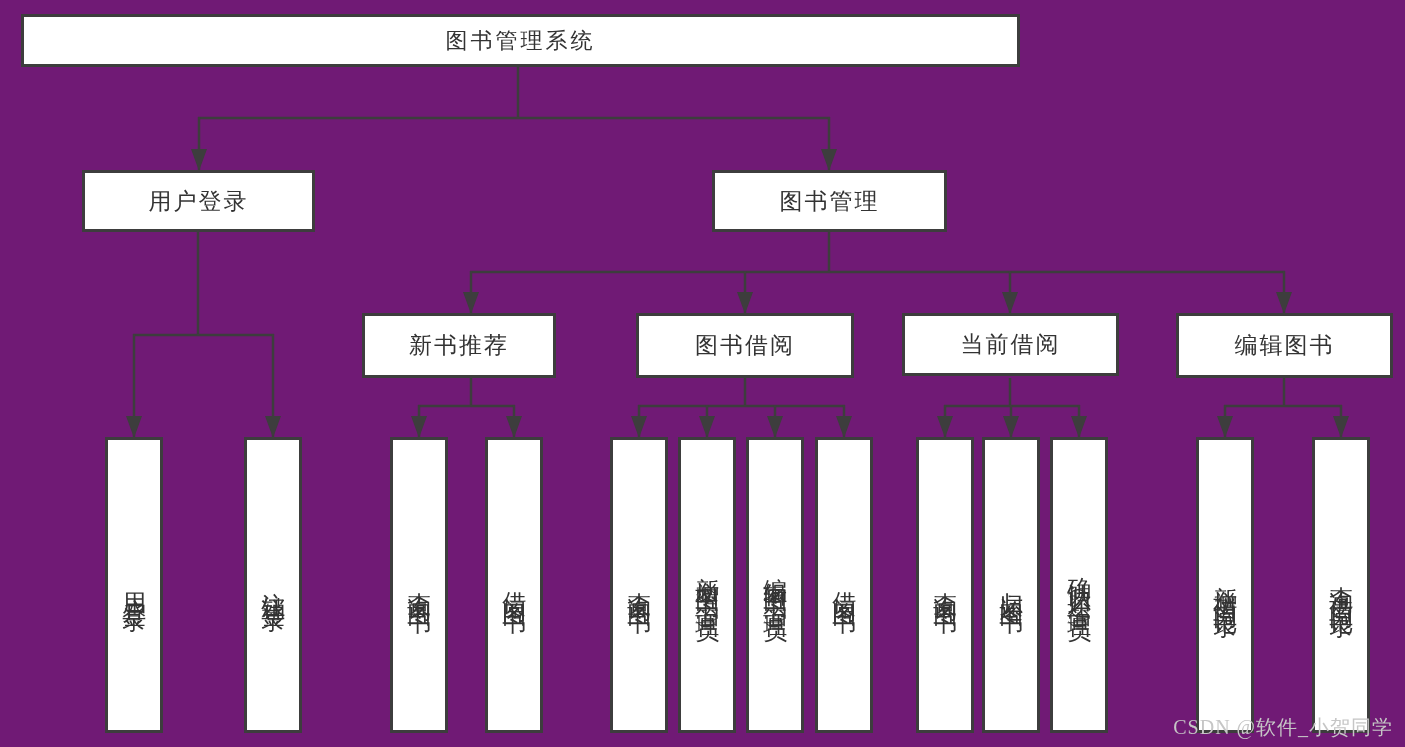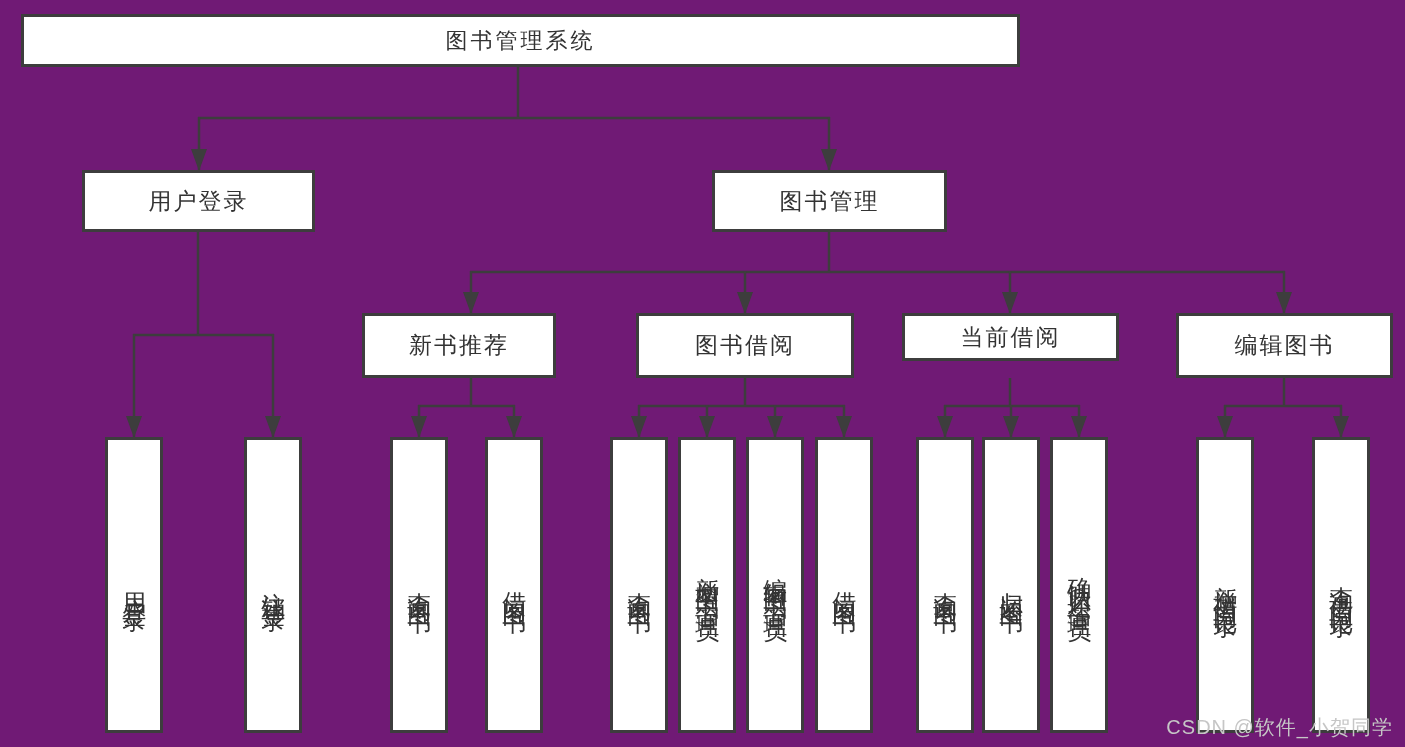--- a/index.html
+++ b/index.html
@@ -33,20 +33,21 @@
     line-height:1.1;
   }
   .watermark{
     position:absolute;
     right:12px;bottom:6px;
     z-index:5;
     font-size:20px;
     color:#c6c6c6;
     letter-spacing:1px;
     white-space:nowrap;
+    font-family:Liberation Serif, serif;
   }
 </style>
 </head>
 <body>
 
 <div class="stage">
 
   <svg class="connectors" width="1405" height="747" viewBox="0 0 1405 747">
     <defs>
       <marker id="arw" viewBox="0 0 22 16" refX="21" refY="8" markerWidth="22" markerHeight="16" markerUnits="userSpaceOnUse" orient="auto">
@@ -97,21 +98,21 @@
     </g>
   </svg>
 
   <div class="box h-box root-box" style="left:21px;top:14px;width:999px;height:53px">图书管理系统</div>
 
   <div class="box h-box" style="left:82px;top:170px;width:233px;height:62px">用户登录</div>
   <div class="box h-box" style="left:712px;top:170px;width:235px;height:62px">图书管理</div>
 
   <div class="box h-box" style="left:362px;top:313px;width:194px;height:65px">新书推荐</div>
   <div class="box h-box" style="left:636px;top:313px;width:218px;height:65px">图书借阅</div>
-  <div class="box h-box" style="left:902px;top:313px;width:217px;height:48px">当前借阅</div>
+  <div class="box h-box" style="left:902px;top:313px;width:217px;height:63px">当前借阅</div>
   <div class="box h-box" style="left:1176px;top:313px;width:217px;height:65px">编辑图书</div>
 
   <div class="box v-box" style="left:105px;top:437px;width:58px;height:296px">
     <span class="vtext">用户登录</span>
   </div>
   <div class="box v-box" style="left:244px;top:437px;width:58px;height:296px">
     <span class="vtext">注销登录</span>
   </div>
 
   <div class="box v-box" style="left:390px;top:437px;width:58px;height:296px">

